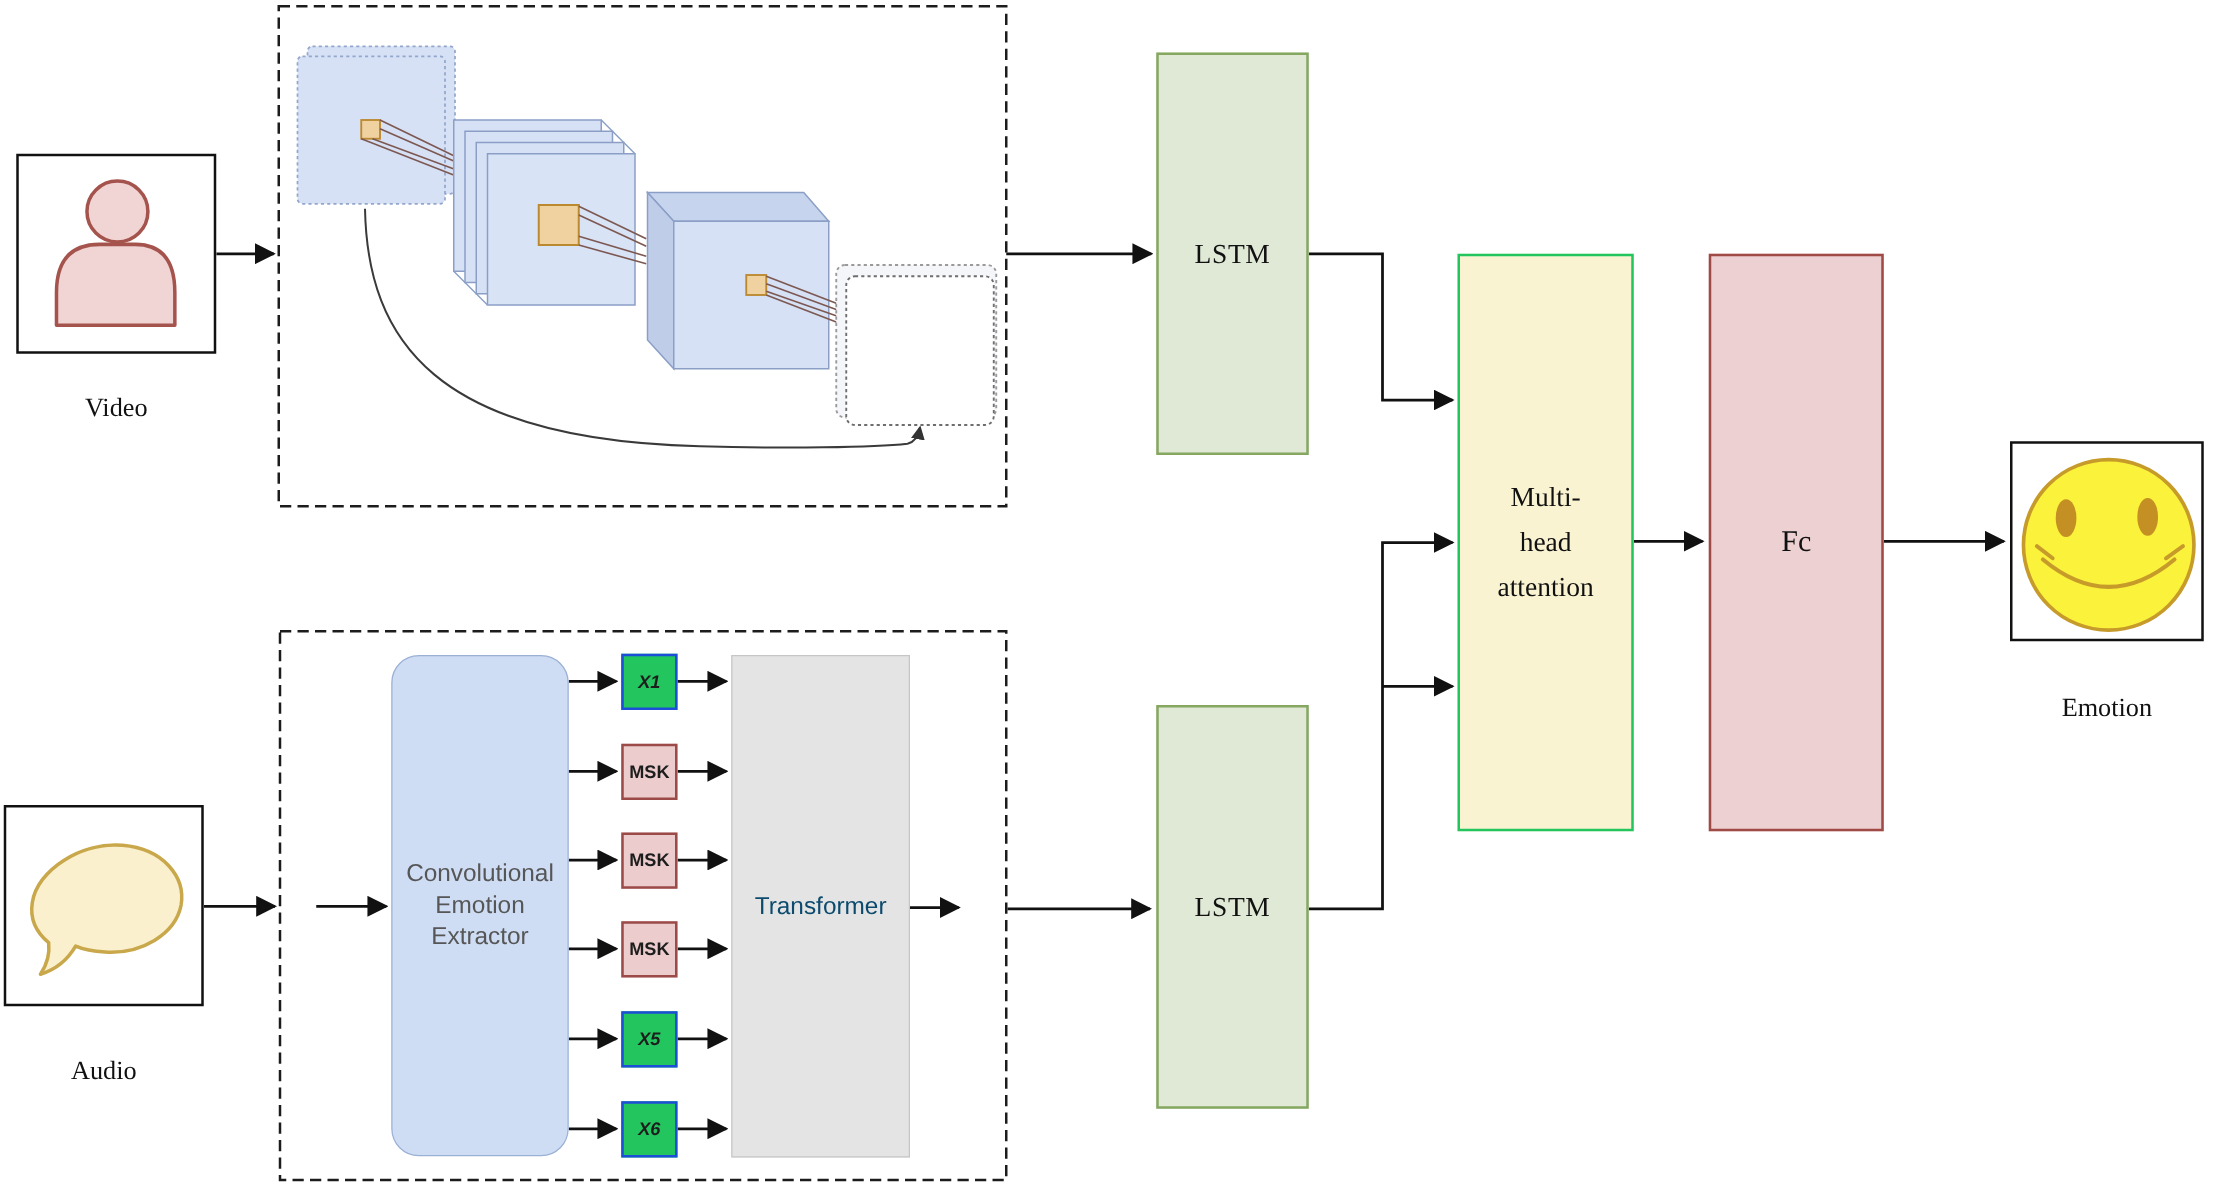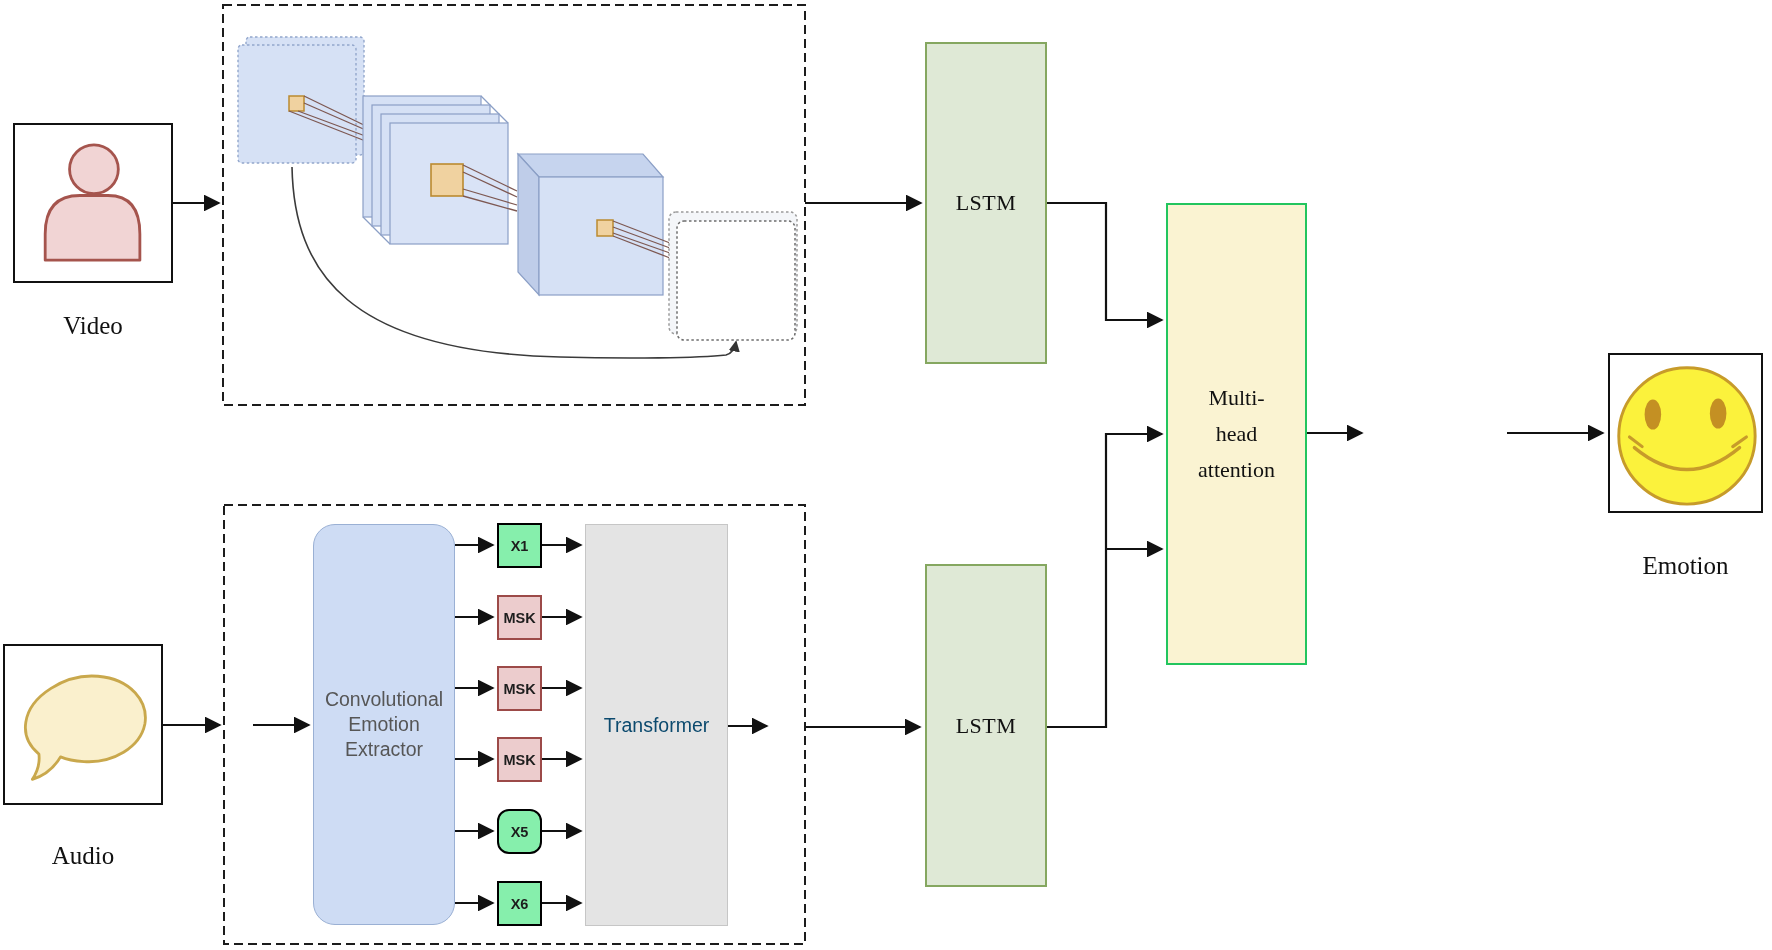--- a/index.html
+++ b/index.html
@@ -4,37 +4,37 @@
 <style>
   html,body{margin:0;padding:0;background:#ffffff;}
   .stage{position:relative;width:1772px;height:950px;background:#ffffff;overflow:hidden;
          font-family:"Liberation Serif", serif;color:#111;}
   svg.canvas{position:absolute;left:0;top:0;width:1772px;height:950px;}
   .abs{position:absolute;box-sizing:border-box;}
   .flexc{display:flex;align-items:center;justify-content:center;text-align:center;}
 
   
   .io-box{border:2px solid #111;background:#fff;}
-  .io-label{font-size:25px;color:#111;}
+  .io-label{font-size:21px;color:#111;}
 
   
   .lstm{background:#dfe9d6;border:2px solid #85a760;font-size:22px;letter-spacing:.5px;}
 
   
   .mha{background:#faf3d2;border:2px solid #22c55e;font-size:22px;line-height:36px;}
   .fc{background:#edd0d1;border:2px solid #a04a45;font-size:24px;}
 
   
   .extractor{background:#cedcf4;border:1px solid #9ab0d4;font-family:"Liberation Sans",sans-serif;
              font-size:19.5px;line-height:25px;color:#565656;}
   .transformer{background:#e4e4e4;border:1px solid #c6c6c6;font-family:"Liberation Sans",sans-serif;
              font-size:19.5px;color:#0c4a6e;}
   .token{width:45px;height:45px;left:497px;font-family:"Liberation Sans",sans-serif;
          font-size:14.5px;font-weight:bold;color:#1d1d1d;}
-  .token-x{background:#86efac;border:2px solid #000000;}
+  .token-x{background:#22c55e;border:2px solid #1d4ed8;font-style:italic;}
   .token-msk{background:#eccccd;border:2px solid #9c4a48;}
 </style>
 </head>
 <body>
 
 <div class="stage">
 
   <svg class="canvas" viewBox="0 0 1772 950">
     <defs>
       <marker id="ah" viewBox="0 0 10 10" refX="9" refY="5" markerWidth="7.6" markerHeight="7.6" orient="auto-start-reverse">
@@ -161,35 +161,36 @@
       <div>Convolutional</div>
       <div>Emotion</div>
       <div>Extractor</div>
     </div>
   </div>
 
   <div class="abs token token-x flexc" style="top:523px;">X1</div>
   <div class="abs token token-msk flexc" style="top:595px;">MSK</div>
   <div class="abs token token-msk flexc" style="top:666px;">MSK</div>
   <div class="abs token token-msk flexc" style="top:737px;">MSK</div>
-  <div class="abs token token-x flexc" style="top:809px;border-radius:12px;">X5</div>
+  <div class="abs token token-x flexc" style="top:809px;">X5</div>
   <div class="abs token token-x flexc" style="top:881px;">X6</div>
 
   <div class="abs transformer flexc" style="left:585px;top:524px;width:143px;height:402px;">Transformer</div>
 
   <div class="abs lstm flexc" style="left:925px;top:42px;width:122px;height:322px;">LSTM</div>
   <div class="abs lstm flexc" style="left:925px;top:564px;width:122px;height:323px;">LSTM</div>
 
   <div class="abs mha flexc" style="left:1166px;top:203px;width:141px;height:462px;">
     <div>
       <div>Multi-</div>
       <div>head</div>
       <div>attention</div>
     </div>
   </div>
+  <div class="abs fc flexc" style="left:1367px;top:203px;width:140px;height:462px;">Fc</div>
 
   <div class="abs io-box flexc" style="left:1608px;top:353px;width:155px;height:160px;">
     <svg width="155" height="160" viewBox="0 0 155 160">
       <circle cx="79" cy="83" r="70" fill="#fbf23c" stroke="#c79b2a" stroke-width="3"></circle>
       <ellipse cx="44" cy="61" rx="8.5" ry="15.5" fill="#c49023"></ellipse>
       <ellipse cx="111" cy="60" rx="8.5" ry="15.5" fill="#c49023"></ellipse>
       <path d="M 25 95 Q 79 140 133 95" fill="none" stroke="#c79b2a" stroke-width="3.4" stroke-linecap="round"></path>
       <path d="M 20 84 L 33 94" stroke="#c79b2a" stroke-width="3.2" stroke-linecap="round"></path>
       <path d="M 140 84 L 126 94" stroke="#c79b2a" stroke-width="3.2" stroke-linecap="round"></path>
     </svg>

